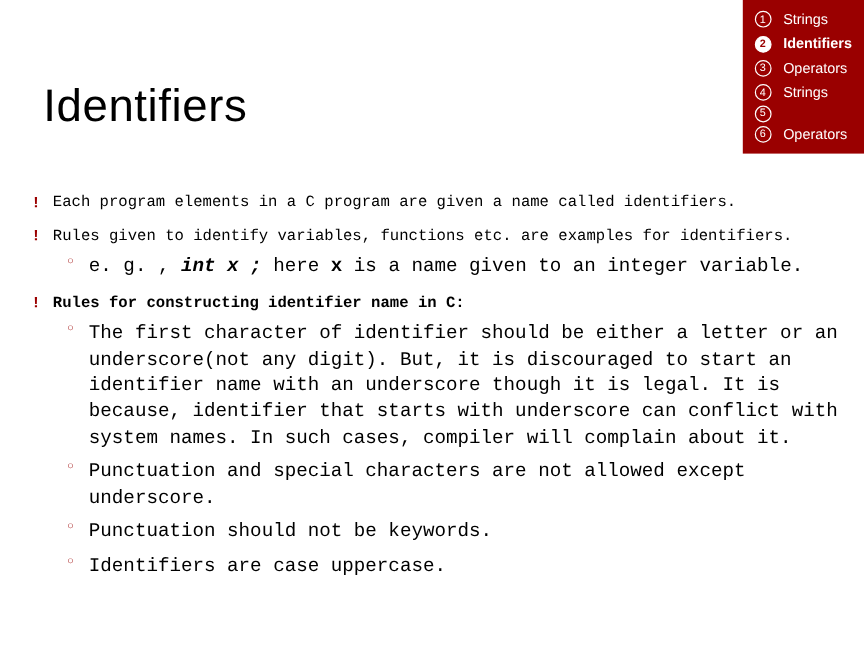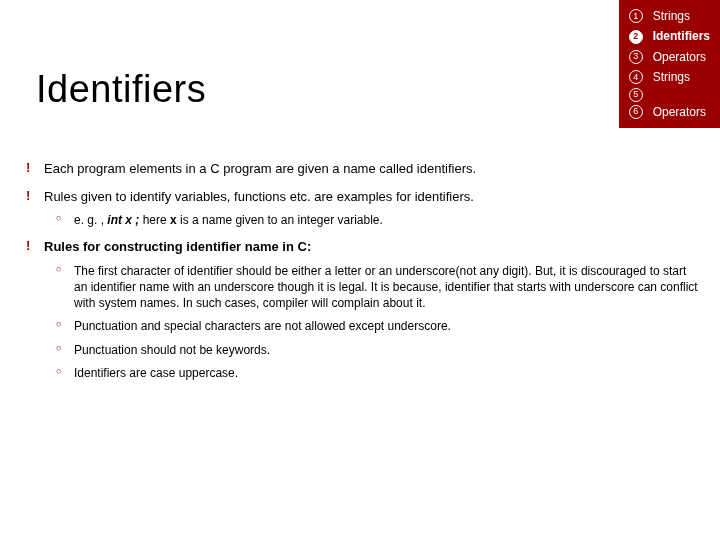--- a/index.html
+++ b/index.html
@@ -59,38 +59,39 @@
     left: 26px;
     top: 160px;
     right: 20px;
     font-size: 13px;
     line-height: 1.35;
   }
   .lvl1 {
     position: relative;
     padding-left: 18px;
     margin-bottom: 10px;
+    font-family: Liberation Mono, monospace;
   }
   .lvl1::before {
     content: "¡";
     position: absolute;
     left: 0;
     top: 0;
     color: #9a0000;
     font-weight: bold;
     transform: scaleY(-1);
   }
   .lvl1.bold > .lvl1-text { font-weight: bold; }
   .lvl2 {
     position: relative;
     padding-left: 18px;
     margin-top: 7px;
     margin-bottom: 7px;
     margin-left: 12px;
-    font-size: 12px;
+    font-size: 16px;
   }
   .lvl2::before {
     content: "○";
     position: absolute;
     left: 0;
     top: 0;
     color: #9a0000;
     font-size: 9px;
   }
   .code-i { font-style: italic; font-weight: bold; }

